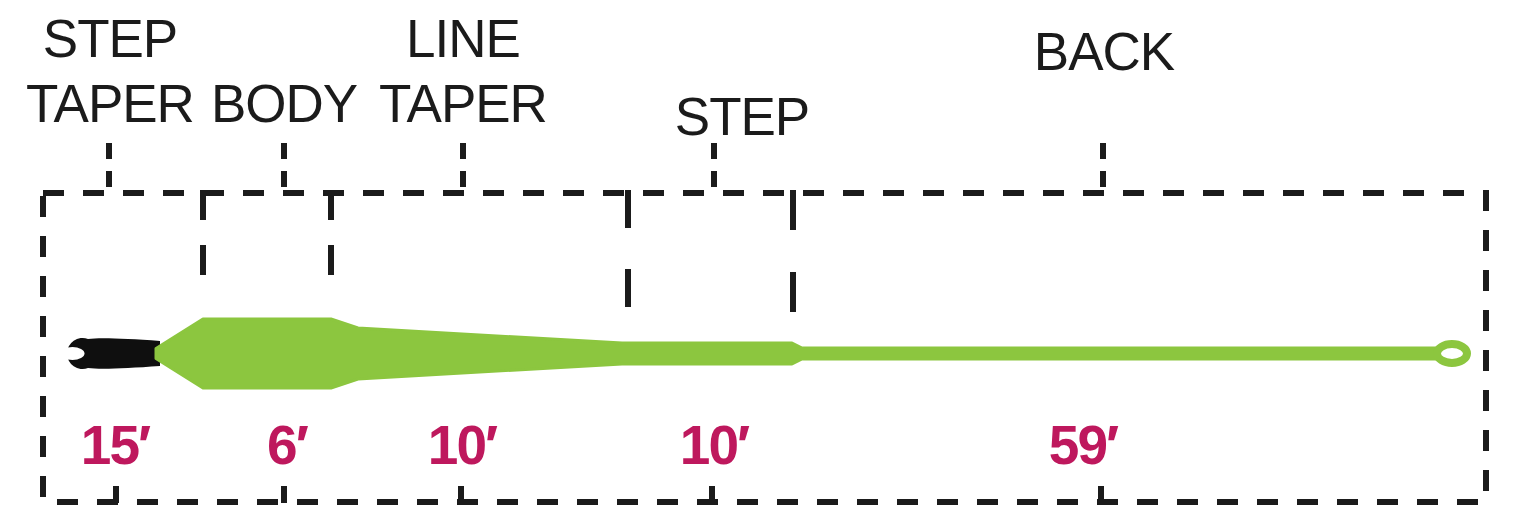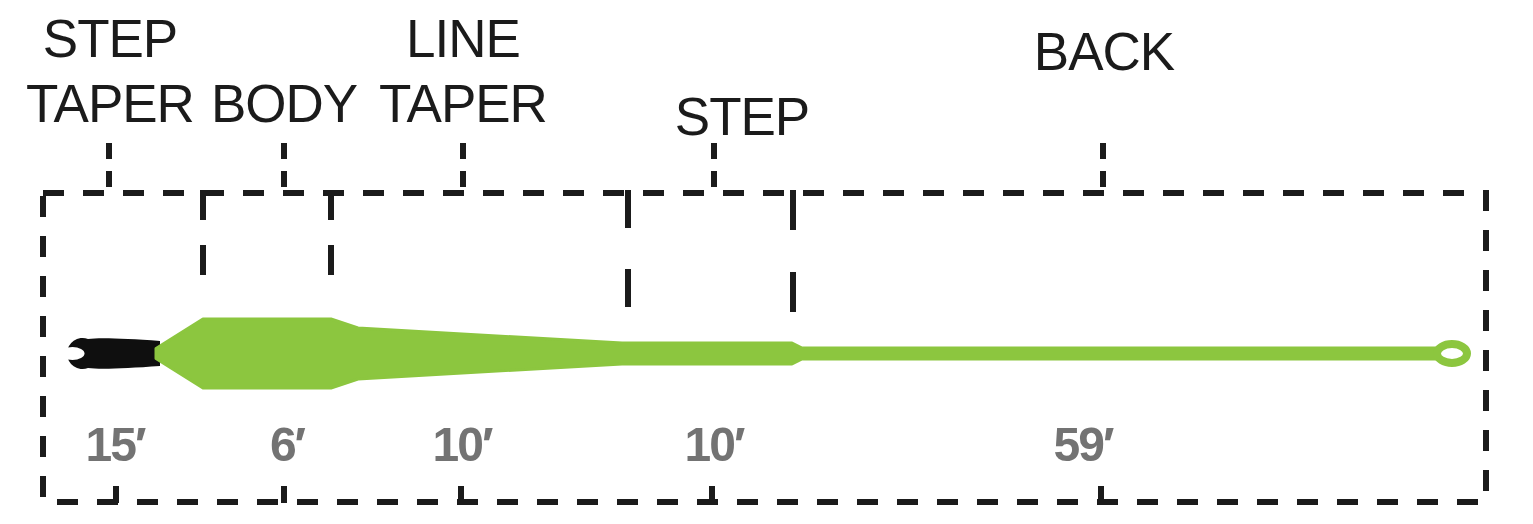--- a/index.html
+++ b/index.html
@@ -20,26 +20,26 @@
     font-size: 53px;
     line-height: 65px;
     letter-spacing: -1px;
     white-space: nowrap;
     color: #1b1b1b;
   }
   .measure {
     position: absolute;
     transform: translateX(-50%);
     top: 417px;
-    font-size: 48px;
+    font-size: 55px;
     line-height: 56px;
     font-weight: 700;
     letter-spacing: -2px;
     white-space: nowrap;
-    color: #737373;
+    color: #be185d;
   }
 </style>
 </head>
 <body>
 
 <div class="stage">
 
   <svg width="1533" height="524" viewBox="0 0 1533 524">
 
     <rect x="43" y="193" width="1443" height="309" fill="none" stroke="#1b1b1b" stroke-width="6" stroke-dasharray="21 19"></rect>

